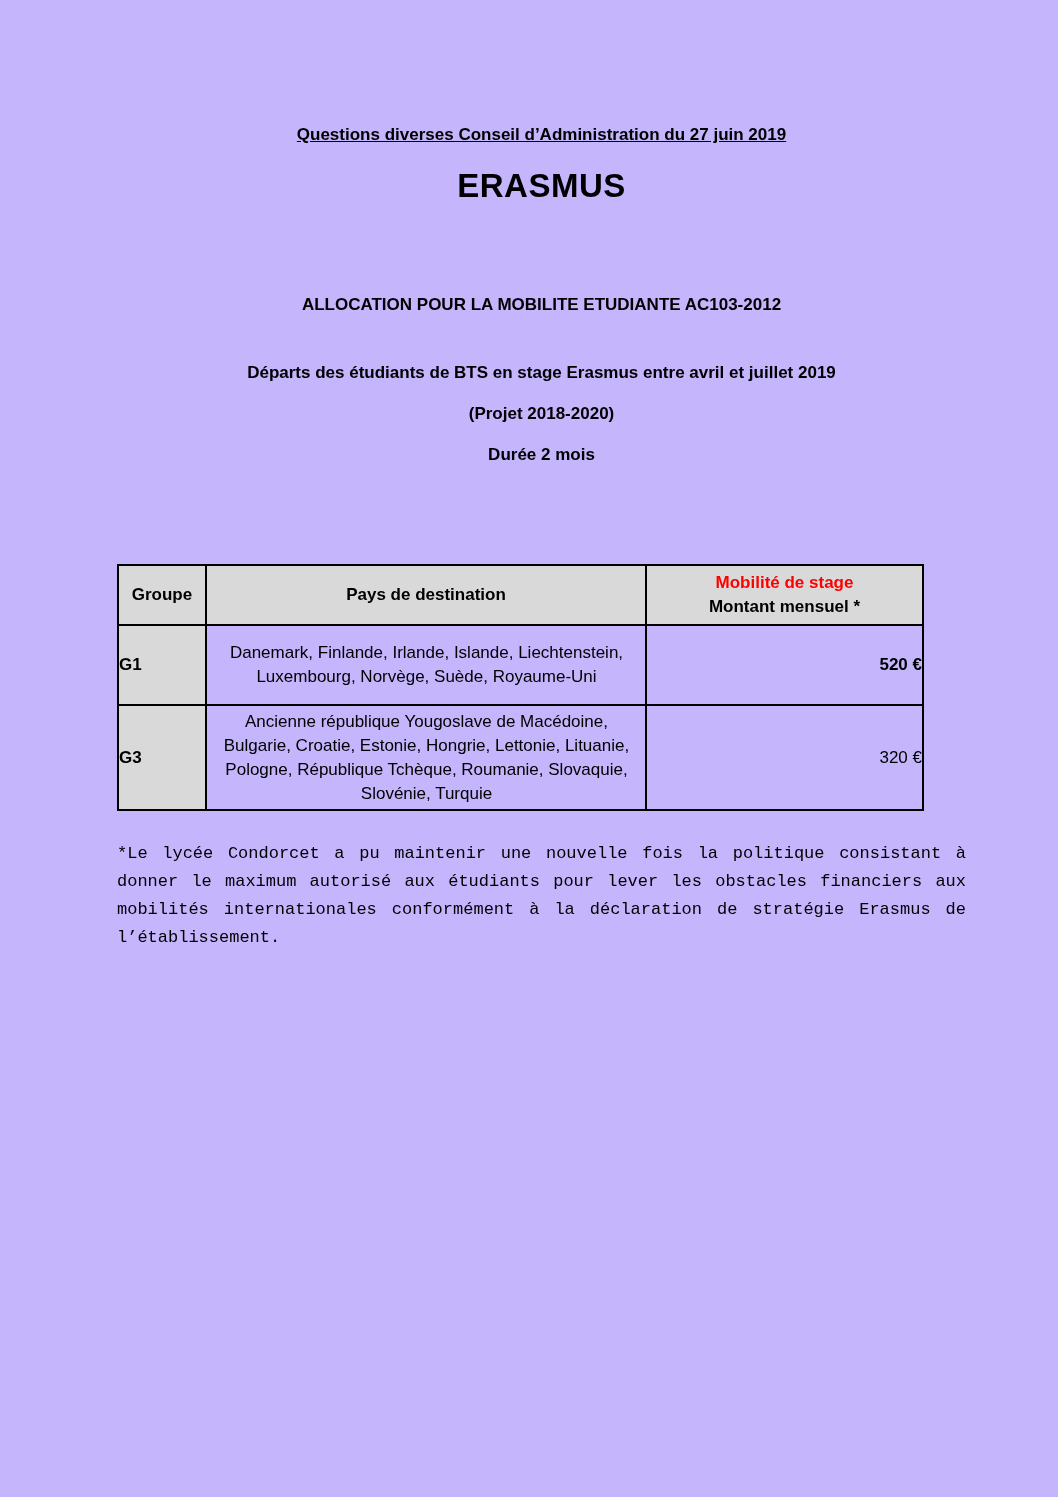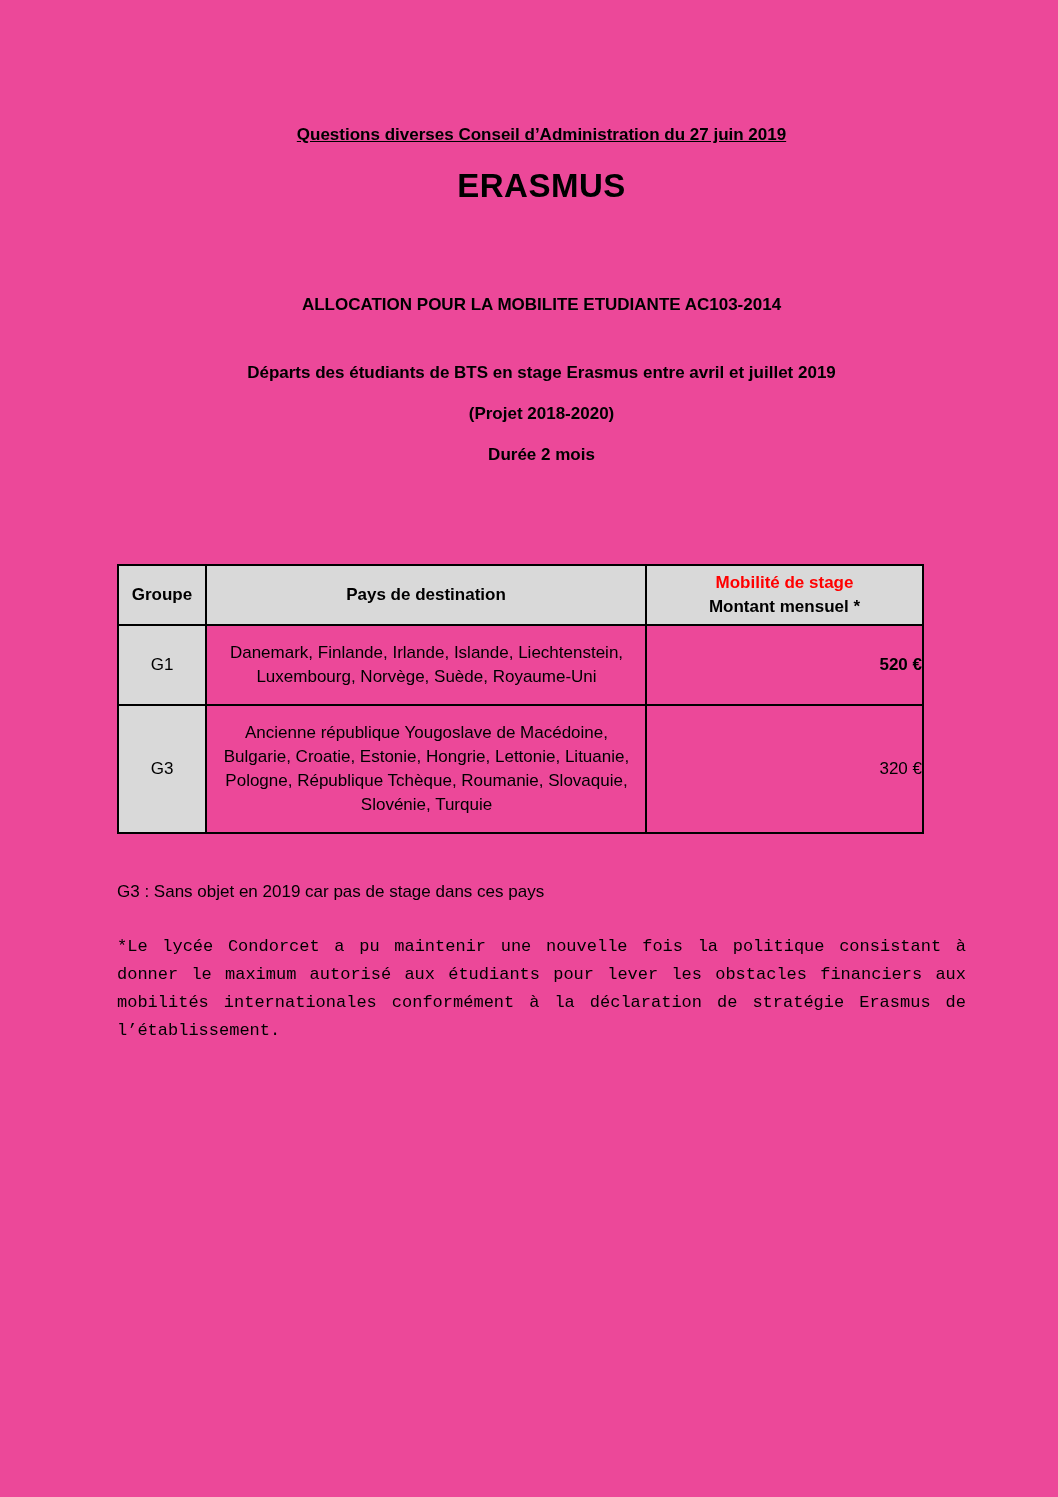--- a/index.html
+++ b/index.html
@@ -9,21 +9,21 @@
     height: 1497px;
     font-family: "Liberation Sans", sans-serif;
     color: #000000;
     position: relative;
     overflow: hidden;
   }
   .page {
     width: 1058px;
     height: 1497px;
     padding: 125px 92px 0 117px;
-    background: #ec4899;
+    background: #c4b5fd;
   }
   .center { text-align: center; }
   .doc-header-line {
     font-size: 17px;
     font-weight: bold;
     text-decoration: underline;
     margin-bottom: 22px;
   }
   .doc-title {
     font-size: 33px;
@@ -57,35 +57,35 @@
   .col-pays   { width: 440px; }
   .col-montant{ width: 277px; }
   td.hdr {
     background: #D9D9D9;
     font-weight: bold;
     text-align: center;
     padding: 5px 4px;
   }
   td.groupe-cell {
     background: #D9D9D9;
-    font-weight: normal;
-    text-align: center;
+    font-weight: bold;
+    text-align: left;
   }
   td.pays-cell {
     text-align: center;
     padding: 3px 8px 3px 9px;
   }
   td.montant-cell {
     text-align: right;
   }
   td.montant-cell.bold { font-weight: bold; }
   .hdr-red { color: #FF0000; }
   .row-g1 td { height: 80px; }
   .row-g2 td { height: 50px; }
-  .row-g3 td { height: 128px; }
+  .row-g3 td { height: 105px; }
 
   .note-g3 {
     margin-top: 46px;
     font-size: 17px;
     line-height: 24px;
   }
   .footnote {
     margin-top: 29px;
     font-size: 17px;
     line-height: 28px;
@@ -95,21 +95,21 @@
 </style>
 </head>
 <body>
 
 <div class="page">
 
   <div class="doc-header-line center">Questions diverses Conseil d’Administration  du 27 juin 2019</div>
 
   <div class="doc-title center">ERASMUS</div>
 
-  <div class="subtitle center sub1">ALLOCATION POUR LA MOBILITE ETUDIANTE AC103-2014</div>
+  <div class="subtitle center sub1">ALLOCATION POUR LA MOBILITE ETUDIANTE AC103-2012</div>
 
   <div class="subtitle center sub2">Départs des étudiants de BTS en stage Erasmus  entre avril et juillet 2019</div>
 
   <div class="subtitle center sub3">(Projet 2018-2020)</div>
 
   <div class="subtitle center sub4">Durée 2 mois</div>
 
   <table class="alloc">
     <colgroup>
       <col class="col-groupe">
@@ -131,17 +131,16 @@
         <td class="montant-cell bold">520 €</td>
       </tr>
       <tr class="row-g3">
         <td class="groupe-cell">G3</td>
         <td class="pays-cell">Ancienne république Yougoslave de Macédoine, Bulgarie, Croatie, Estonie, Hongrie, Lettonie, Lituanie, Pologne, République Tchèque, Roumanie, Slovaquie, Slovénie, Turquie</td>
         <td class="montant-cell">320 €</td>
       </tr>
     </tbody>
   </table>
 
-  <div class="note-g3">G3 : Sans objet en 2019 car pas de stage dans ces pays</div>
 
   <div class="footnote">*Le lycée Condorcet a pu maintenir une nouvelle fois la politique consistant à donner le maximum autorisé aux étudiants pour lever les obstacles financiers aux mobilités internationales conformément à la déclaration de stratégie Erasmus de l’établissement.</div>
 
 </div>
 
 </body></html>

